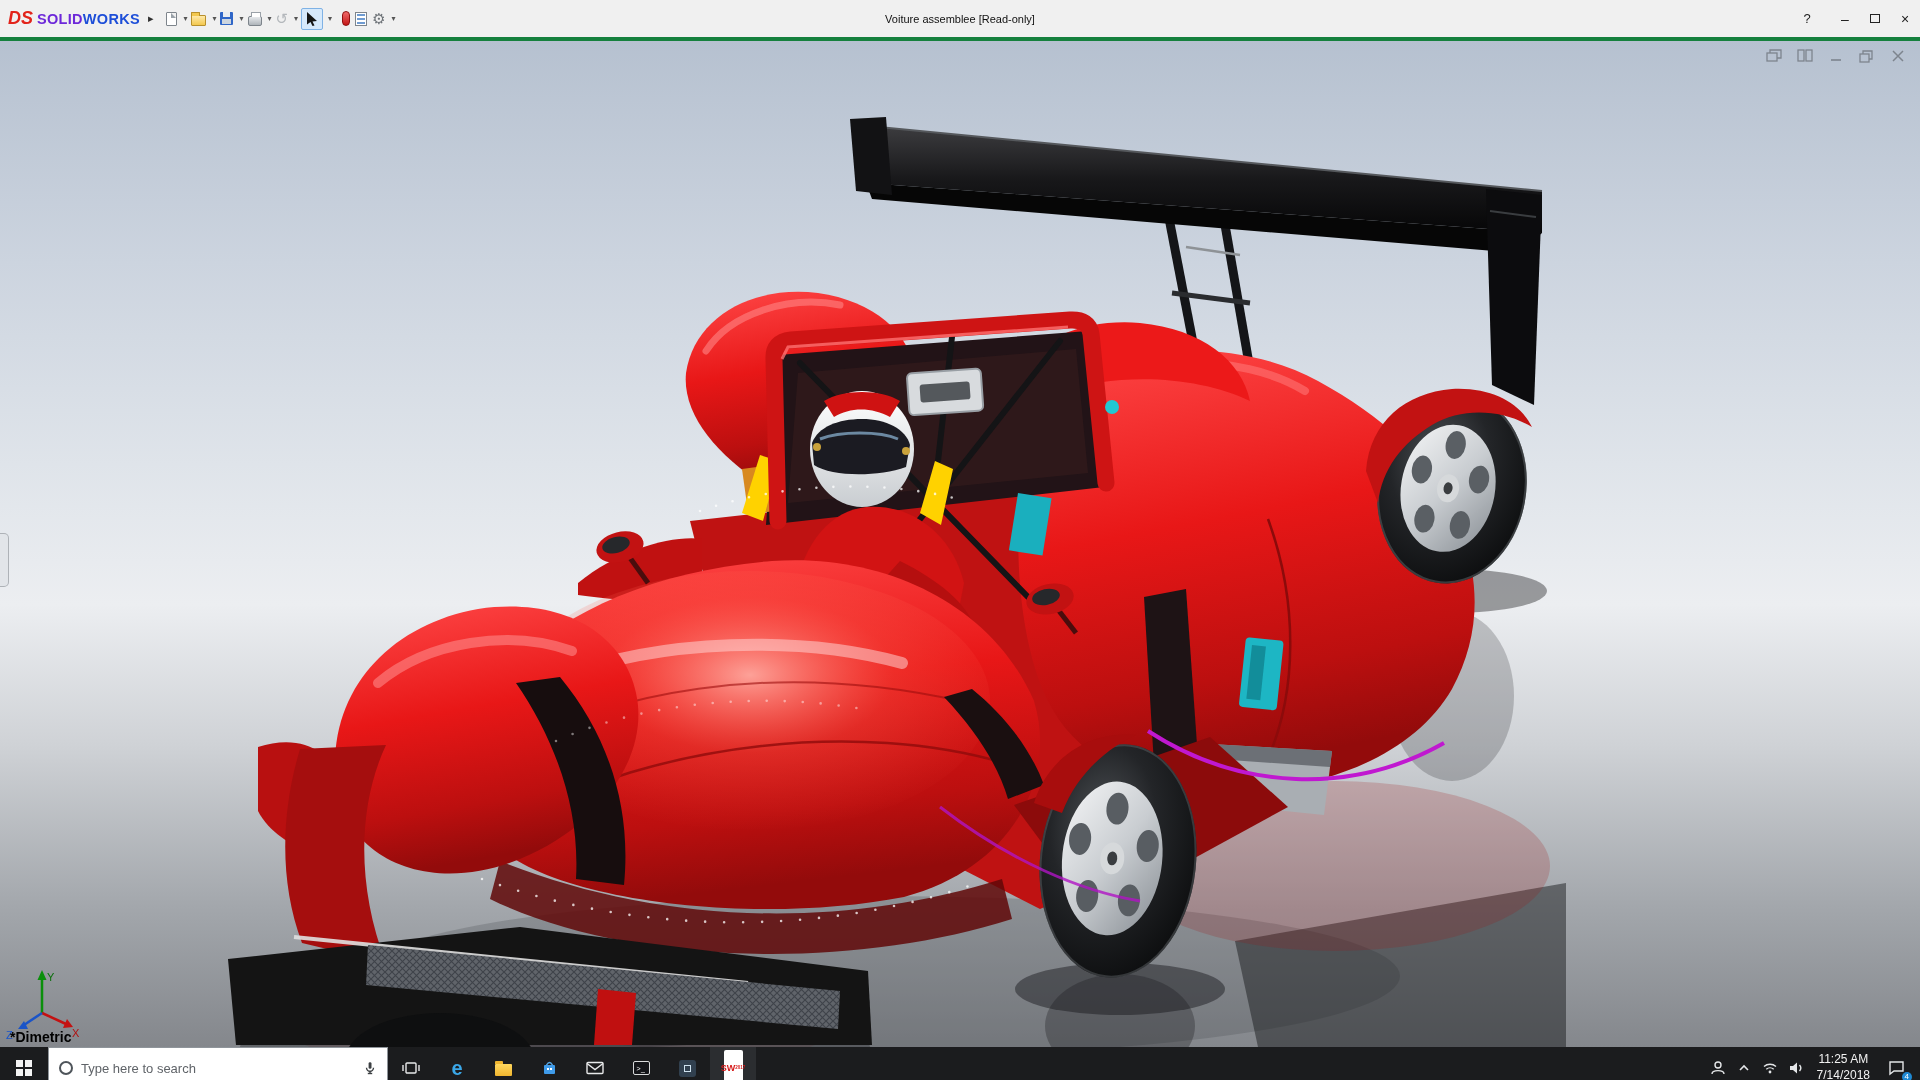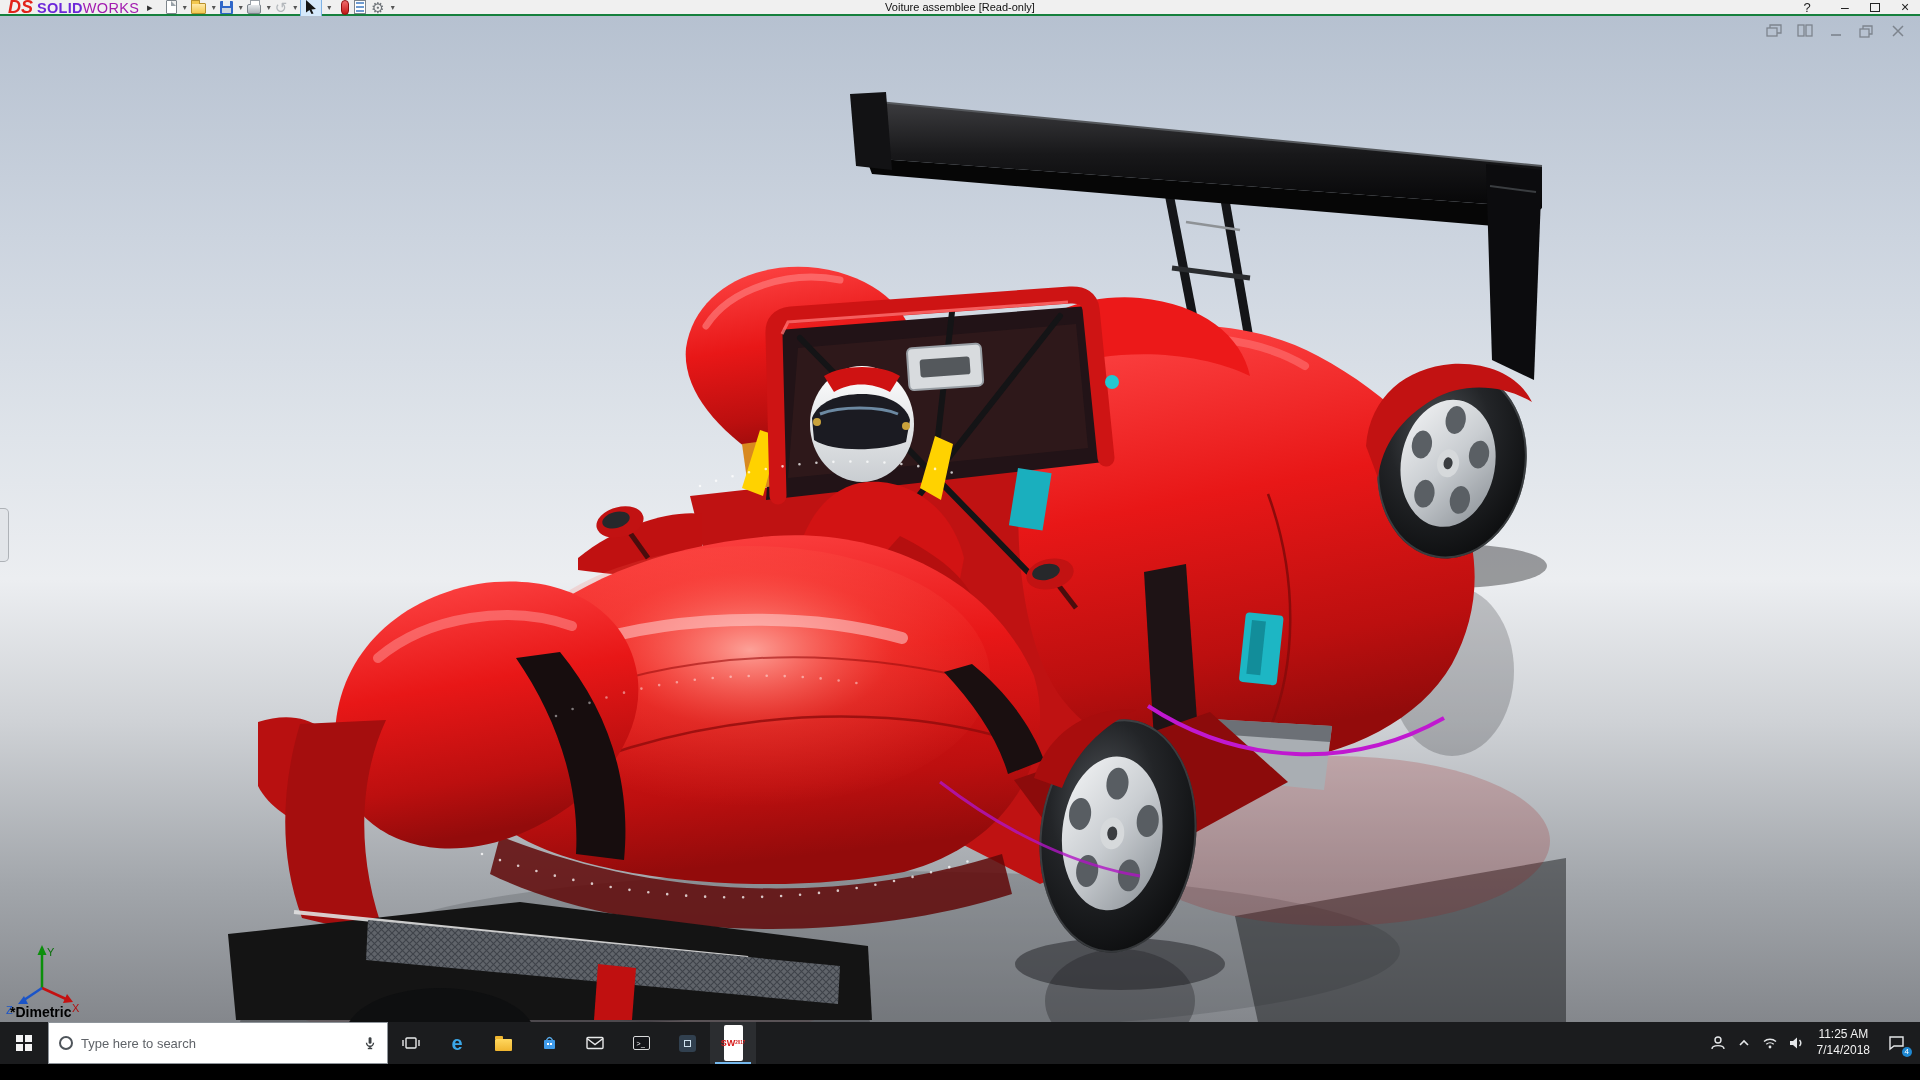--- a/index.html
+++ b/index.html
@@ -1,25 +1,25 @@
 <!DOCTYPE html>
 <html><head>
 <meta charset="utf-8">
 <style>
   * { box-sizing: border-box; margin: 0; padding: 0; }
   html,body { width:1920px; height:1080px; overflow:hidden;
     font-family:"Liberation Sans","DejaVu Sans",sans-serif; background:#000; }
 
   
-  .titlebar { height:16px; background:#f0f0f0; display:flex; align-items:center;
-    position:relative; padding-left:8px; border-bottom:2px solid #15803d; }
+  .titlebar { height:41px; background:#f0f0f0; display:flex; align-items:center;
+    position:relative; padding-left:8px; border-bottom:4px solid #15803d; }
   .logo { display:flex; align-items:baseline; }
   .logo-ds { color:#e2231a; font-weight:700; font-style:italic; font-size:18px; margin-right:4px; }
   .logo-solid { color:#6d28d9; font-weight:700; font-size:14.5px; letter-spacing:.3px; }
-  .logo-works { color:#a21caf; font-weight:400; font-size:14.5px; letter-spacing:.3px; }
+  .logo-works { color:#1d4ed8; font-weight:700; font-size:14.5px; letter-spacing:.3px; }
   .flyout { margin:0 12px 0 8px; color:#2f2f2f; font-size:11px; }
   .tools { display:flex; align-items:center; gap:3px; }
   .tool { display:flex; align-items:center; padding:2px 1px; }
   .dd { font-size:8px; color:#555; margin-left:2px; }
   .ico-newdoc { width:11px;height:14px;background:#fff;border:1px solid #7e858c;border-radius:1px;position:relative; }
   .ico-newdoc::after { content:"";position:absolute;top:0;right:0;border-style:solid;
     border-width:0 5px 5px 0;border-color:#b9c0c6 #f0f0f0 #99a1a8 transparent; }
   .ico-open { width:15px;height:11px;background:linear-gradient(#ffe9a8,#f3c84f);
     border:1px solid #b8902c;border-radius:1px;position:relative;margin-top:3px; }
   .ico-open::before { content:"";position:absolute;top:-4px;left:-1px;width:7px;height:3px;

